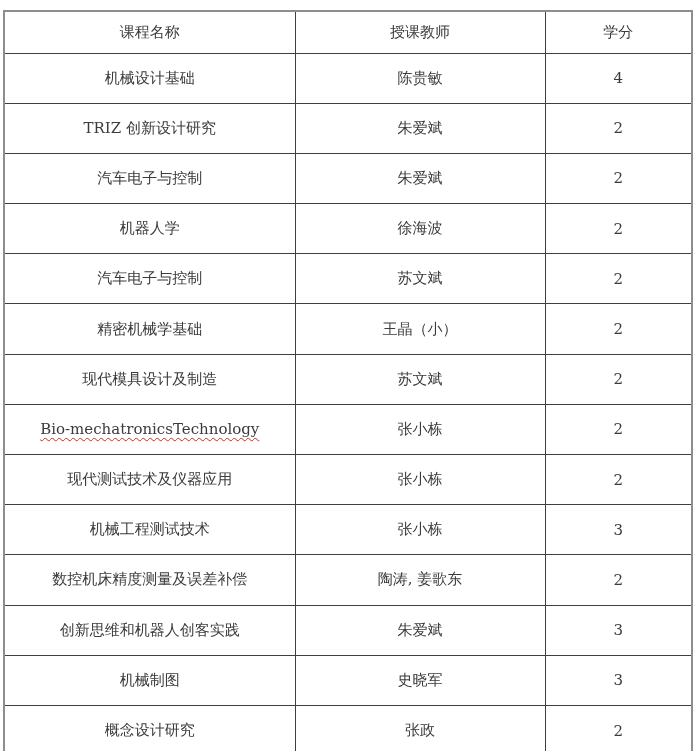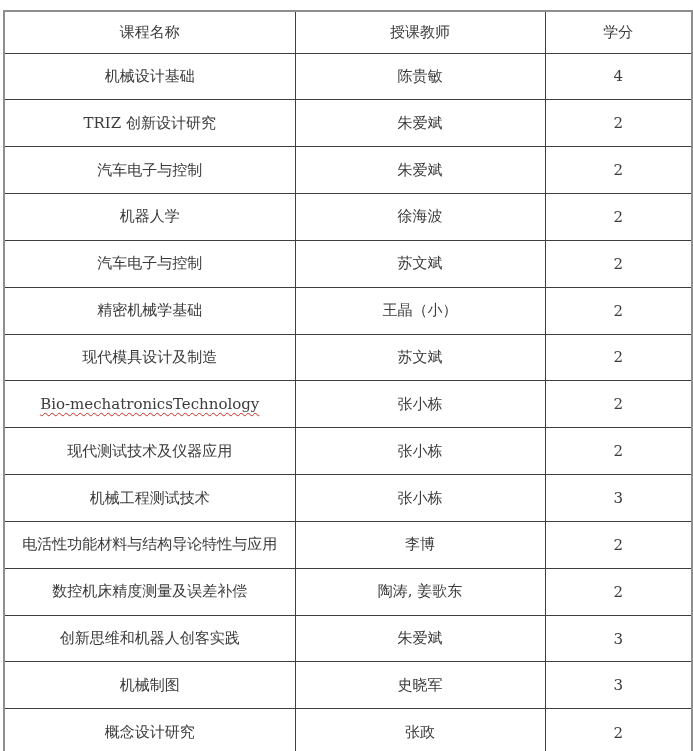--- a/index.html
+++ b/index.html
@@ -178,31 +178,20 @@
     </td>
     <td>
       <span>张小栋</span>
     </td>
     <td>
       <span>3</span>
     </td>
   </tr>
         <tr>
     <td>
-      <span>电活性功能材料与结构导论特性与应用</span>
-    </td>
-    <td>
-      <span>李博</span>
-    </td>
-    <td>
-      <span>2</span>
-    </td>
-  </tr>
-        <tr>
-    <td>
       <span>数控机床精度测量及误差补偿</span>
     </td>
     <td>
       <span>陶涛, 姜歌东</span>
     </td>
     <td>
       <span>2</span>
     </td>
   </tr>
         <tr>

